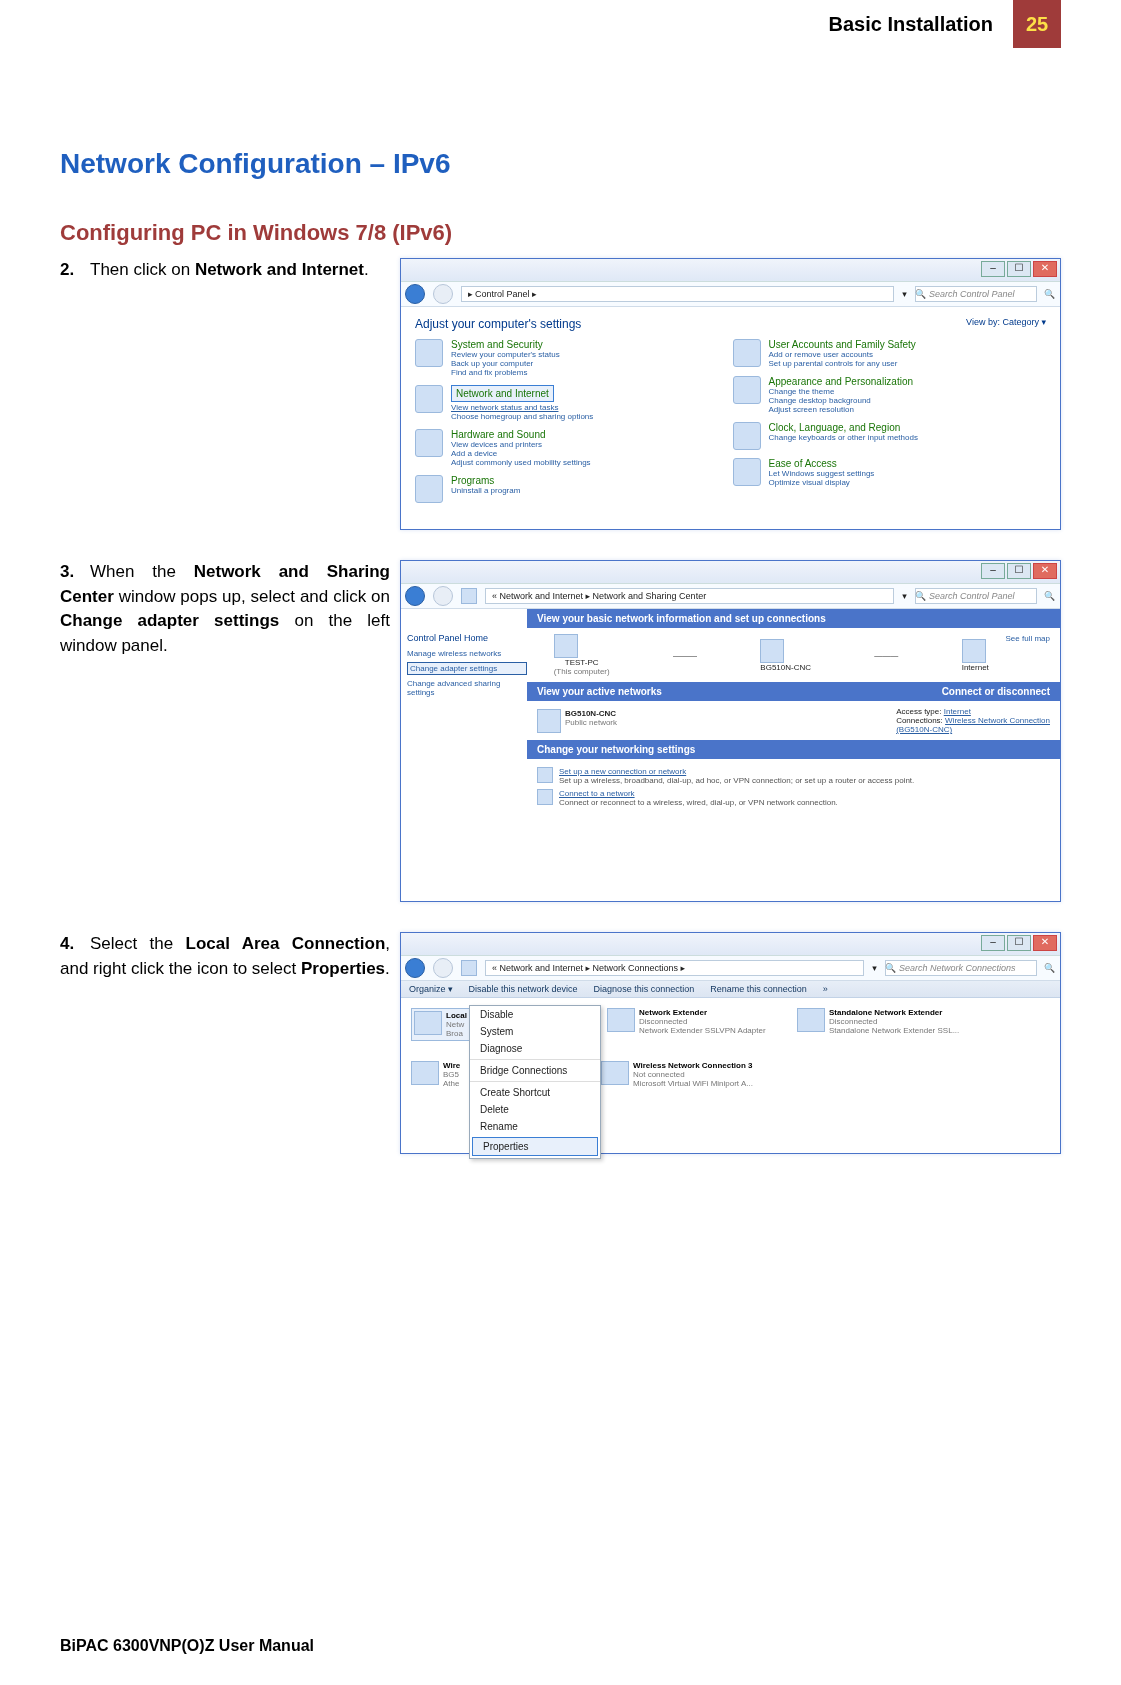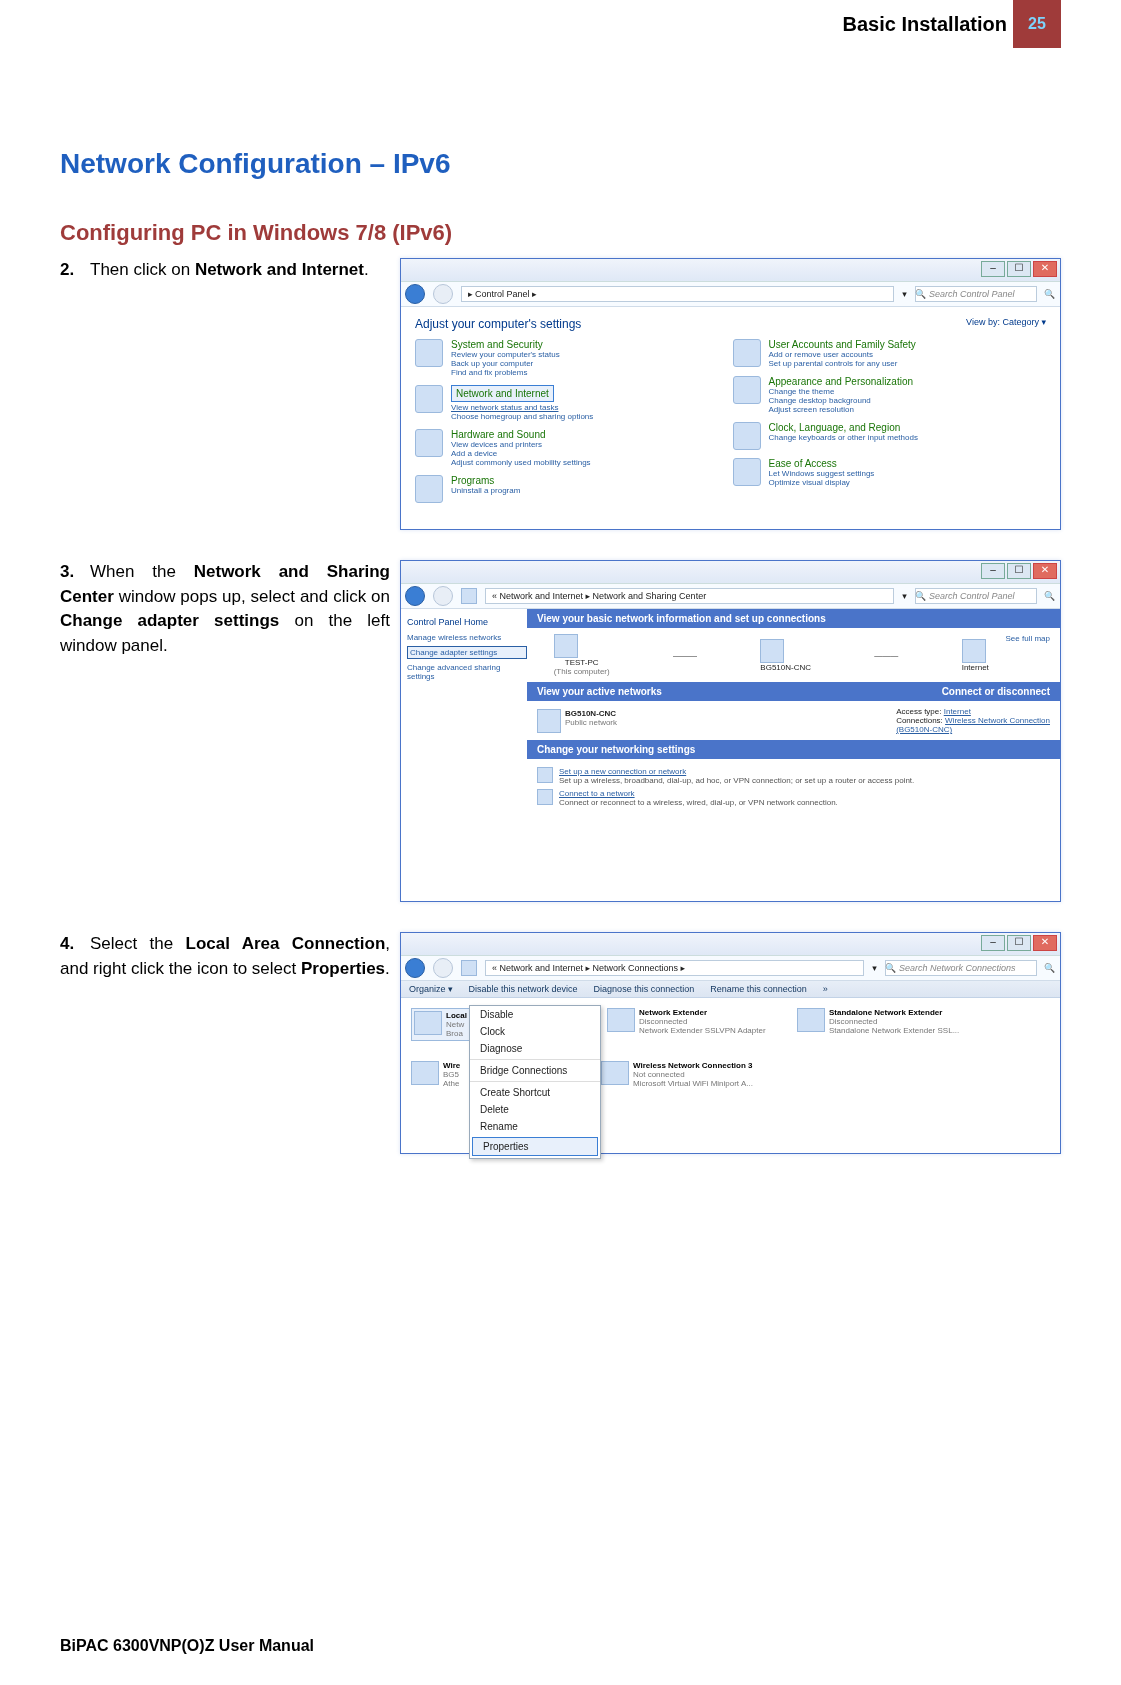--- a/index.html
+++ b/index.html
@@ -18,27 +18,27 @@
 }
 .header {
   display: flex;
   justify-content: flex-end;
   align-items: center;
 }
 .header-title {
   font-weight: bold;
   font-size: 20px;
   color: #000;
-  margin-right: 6px;
+  margin-right: 20px;
 }
 .page-num-box {
   background: #9f3b3a;
-  color: #7dd3fc;
-  font-weight: bold;
-  font-size: 16px;
+  color: #fde047;
+  font-weight: bold;
+  font-size: 20px;
   width: 48px;
   height: 48px;
   display: flex;
   align-items: center;
   justify-content: center;
 }
 h1.section-title {
   color: #1f5fbf;
   font-size: 28px;
   font-weight: bold;
@@ -293,21 +293,21 @@
       <div class="addr-bar">
         <div class="nav-circle active"></div>
         <div class="nav-circle"></div>
         <div style="width:14px;height:14px;background:#cfe0f5;border:1px solid #9bb9dd;"></div>
         <div class="breadcrumb">« Network and Internet ▸ Network and Sharing Center</div>
         <div>▾</div>
         <div class="search-panel"><span class="mag">🔍</span><span>Search Control Panel</span></div>
         <div>🔍</div>
       </div>
       <div class="ns-left-panel">
-        <div style="color:#003a8c; font-size:9px; margin-bottom:6px;">Control Panel Home</div>
+        <div style="color:#003a8c; font-size:9px; margin-bottom:6px;margin-top:16px;">Control Panel Home</div>
         <a>Manage wireless networks</a>
         <a class="hl">Change adapter settings</a>
         <a>Change advanced sharing settings</a>
       </div>
       <div class="ns-main">
         <div class="ns-blue-banner" style="margin:-6px -10px 6px -10px;">View your basic network information and set up connections</div>
         <span class="right-link">See full map</span>
         <div class="ns-row" style="justify-content:space-around; margin-top:4px;">
           <div style="text-align:center;">
               <div class="ns-icon"></div>
@@ -403,21 +403,21 @@
               <div class="nc-lbl"><b>Wire</b><br><span>BG5</span><br><span>Athe</span></div>
             </div>
             <div class="nc-item">
               <div class="nc-ico"></div>
               <div class="nc-lbl"><b>Wireless Network Connection 3</b><br><span>Not connected</span><br><span>Microsoft Virtual WiFi Miniport A...</span></div>
             </div>
           </div>
         </div>
       <div class="ctx-menu" id="ctx-menu">
           <div>Disable</div>
-          <div>Clock</div>
+          <div>System</div>
           <div>Diagnose</div>
           <div class="sep"></div>
           <div>Bridge Connections</div>
           <div class="sep"></div>
           <div>Create Shortcut</div>
           <div>Delete</div>
           <div>Rename</div>
           <div class="sel">Properties</div>
         </div>
     </div>

